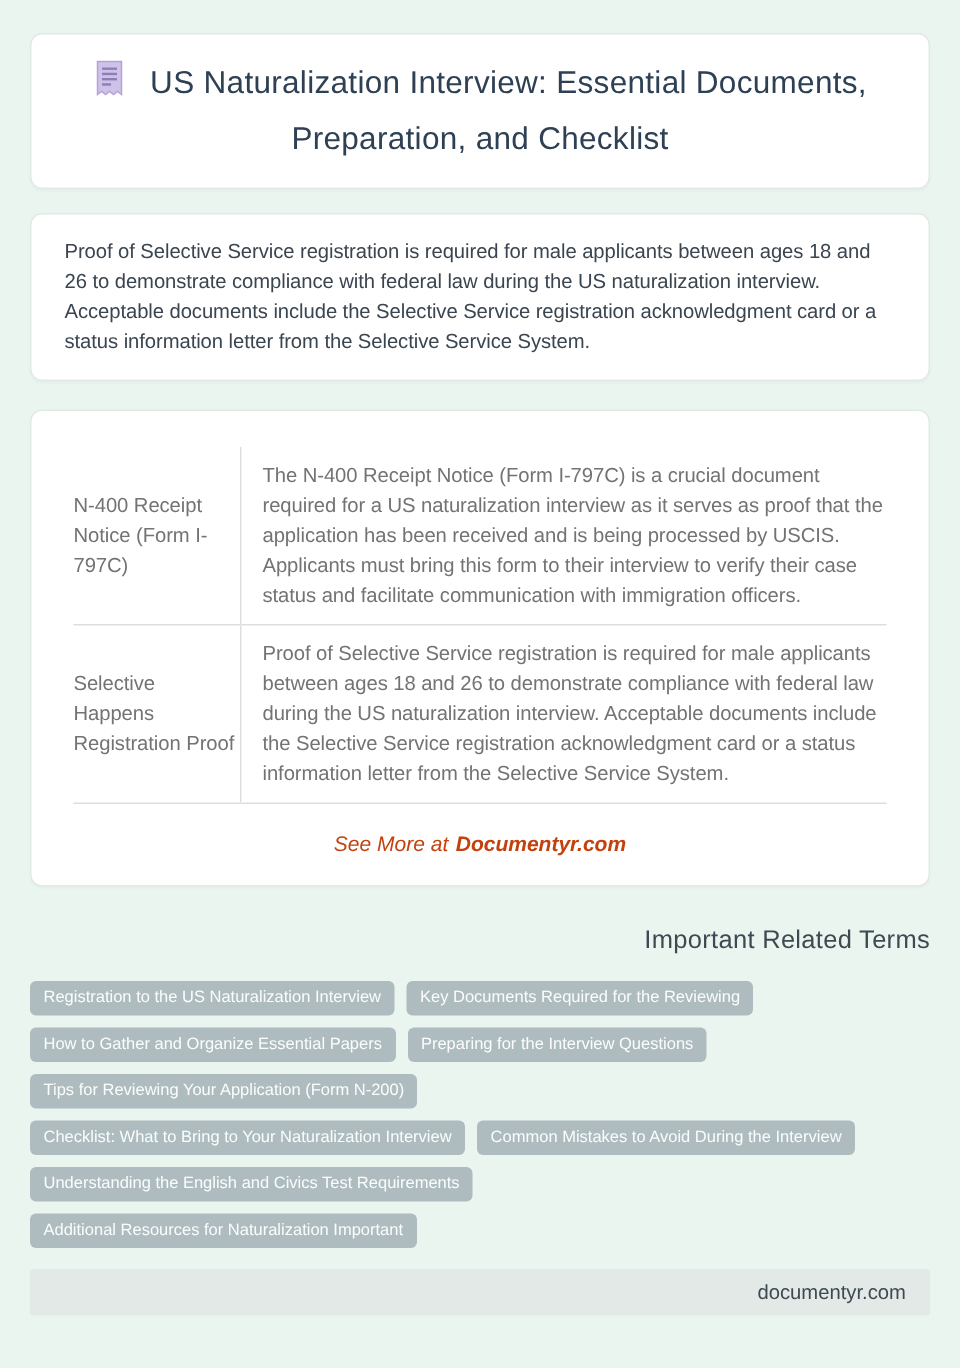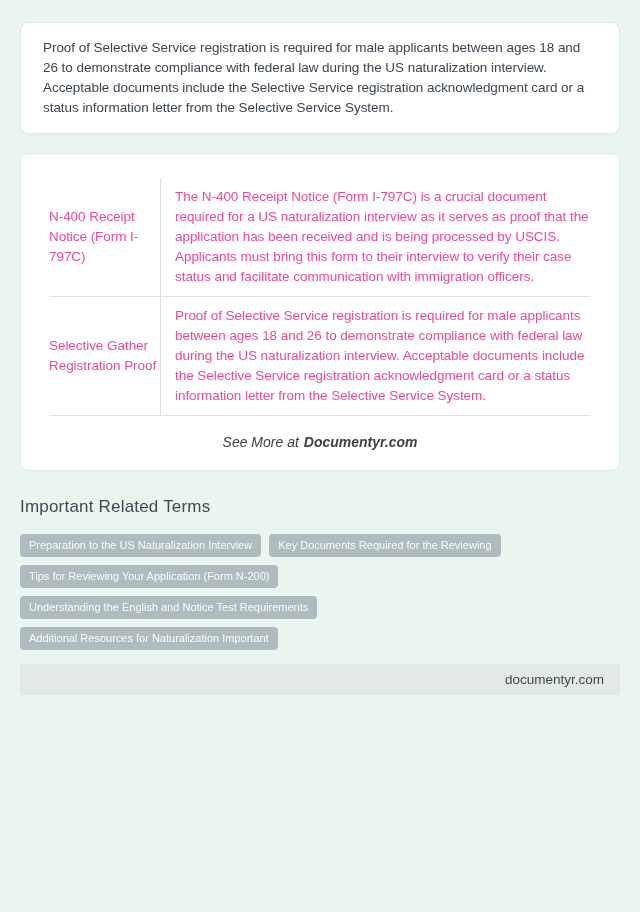--- a/index.html
+++ b/index.html
@@ -29,37 +29,37 @@
   .receipt-icon { display: inline-block; vertical-align: -4px; margin-right: 16px; }
 
   
   .summary-card { padding: 15px 22px; margin-bottom: 19px; }
   .summary-text { font-size: 13.5px; line-height: 20px; margin: 0; letter-spacing: -0.05px; }
 
   
   .table-card { padding: 24px 28px 12px; margin-bottom: 26px; }
   table.doc-table { width: 100%; border-collapse: collapse; }
   .doc-table td {
-    font-size: 13.5px; line-height: 20px; color: #ec4899;
+    font-size: 13.5px; line-height: 20px; color: #737373;
     border-bottom: 1px solid #dbdfe1;
     padding: 9px 0; vertical-align: middle; letter-spacing: -0.05px;
   }
   td.term-cell { width: 108px; padding-right: 3px; }
   td.desc-cell { padding-left: 14px; border-left: 1px solid #dbdfe1; }
 
   .see-more {
     text-align: center; font-style: italic;
-    font-size: 14px; color: #404040;
+    font-size: 14px; color: #c2410c;
     margin: 18px 0 8px;
   }
   .see-more b { margin-left: 5px; }
 
   
   .related-heading {
-    text-align: left; font-size: 17px; font-weight: 500;
+    text-align: right; font-size: 17px; font-weight: 500;
     color: #3e4a52; margin: 0 0 17px; letter-spacing: 0.2px;
   }
   .tags { margin-bottom: 14px; }
   .tag-row { display: flex; gap: 8px; margin-bottom: 8px; }
   .tag {
     background: #aebcbf; color: #fbfdfd;
     font-size: 11px; line-height: 13px;
     padding: 5px 9px; border-radius: 4px;
     white-space: nowrap; cursor: pointer;
     border: none; font-family: "Liberation Sans", sans-serif;
@@ -71,53 +71,70 @@
     padding: 8px 16px; text-align: right;
     font-size: 13.5px; color: #3f4a50;
   }
   .footer-site { cursor: pointer; }
 </style>
 </head>
 <body>
 
 <div class="page">
 
+  <div class="card title-card">
+    <h1 class="page-title"><span class="receipt-icon"><svg width="22" height="26" viewBox="0 0 22 26">
+          <path d="M3 1 h16 v22 l-2.7 -2 -2.6 2 -2.7 -2 -2.6 2 -2.7 -2 L3 23 Z" fill="#cfc2e9" stroke="#b4a3d8" stroke-width="1"></path>
+          <rect x="6" y="5" width="10" height="1.6" fill="#8d7fb5"></rect>
+          <rect x="6" y="8.5" width="10" height="1.6" fill="#8d7fb5"></rect>
+          <rect x="6" y="12" width="10" height="1.6" fill="#8d7fb5"></rect>
+          <rect x="6" y="15.5" width="6" height="1.6" fill="#8d7fb5"></rect>
+        </svg></span><span>US Naturalization Interview: Essential Documents, Preparation, and Checklist</span></h1>
+  </div>
 
   <div class="card summary-card">
     <p class="summary-text">Proof of Selective Service registration is required for male applicants between ages 18 and 26 to demonstrate compliance with federal law during the US naturalization interview. Acceptable documents include the Selective Service registration acknowledgment card or a status information letter from the Selective Service System.</p>
   </div>
 
   <div class="card table-card">
     <table class="doc-table">
       <tbody>
         <tr>
           <td class="term-cell">N-400 Receipt Notice (Form I-797C)</td>
           <td class="desc-cell">The N-400 Receipt Notice (Form I-797C) is a crucial document required for a US naturalization interview as it serves as proof that the application has been received and is being processed by USCIS. Applicants must bring this form to their interview to verify their case status and facilitate communication with immigration officers.</td>
         </tr>
         <tr>
-          <td class="term-cell">Selective Gather Registration Proof</td>
+          <td class="term-cell">Selective Happens Registration Proof</td>
           <td class="desc-cell">Proof of Selective Service registration is required for male applicants between ages 18 and 26 to demonstrate compliance with federal law during the US naturalization interview. Acceptable documents include the Selective Service registration acknowledgment card or a status information letter from the Selective Service System.</td>
         </tr>
       </tbody>
     </table>
     <div class="see-more"><span>See More at</span><b>Documentyr.com</b></div>
   </div>
 
   <h2 class="related-heading">Important Related Terms</h2>
 
   <div class="tags">
     <div class="tag-row">
-      <button class="tag">Preparation to the US Naturalization Interview</button>
+      <button class="tag">Registration to the US Naturalization Interview</button>
       <button class="tag">Key Documents Required for the Reviewing</button>
+    </div>
+    <div class="tag-row">
+      <button class="tag">How to Gather and Organize Essential Papers</button>
+      <button class="tag">Preparing for the Interview Questions</button>
     </div>
     <div class="tag-row">
       <button class="tag">Tips for Reviewing Your Application (Form N-200)</button>
     </div>
     <div class="tag-row">
-      <button class="tag">Understanding the English and Notice Test Requirements</button>
+      <button class="tag">Checklist: What to Bring to Your Naturalization Interview</button>
+      <button class="tag">Common Mistakes to Avoid During the Interview</button>
+    </div>
+    <div class="tag-row">
+      <button class="tag">Understanding the English and Civics Test Requirements</button>
     </div>
     <div class="tag-row">
       <button class="tag">Additional Resources for Naturalization Important</button>
     </div>
   </div>
 
   <div class="footer-bar">
     <span class="footer-site">documentyr.com</span>
   </div>
 

